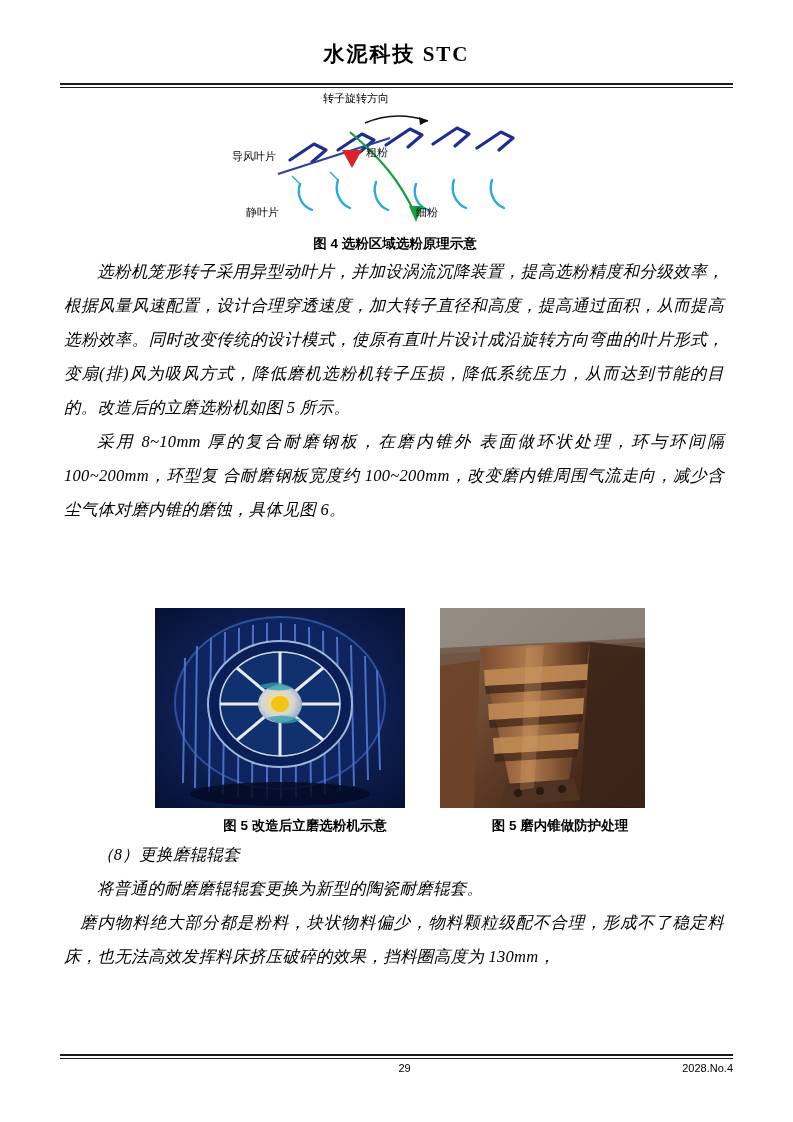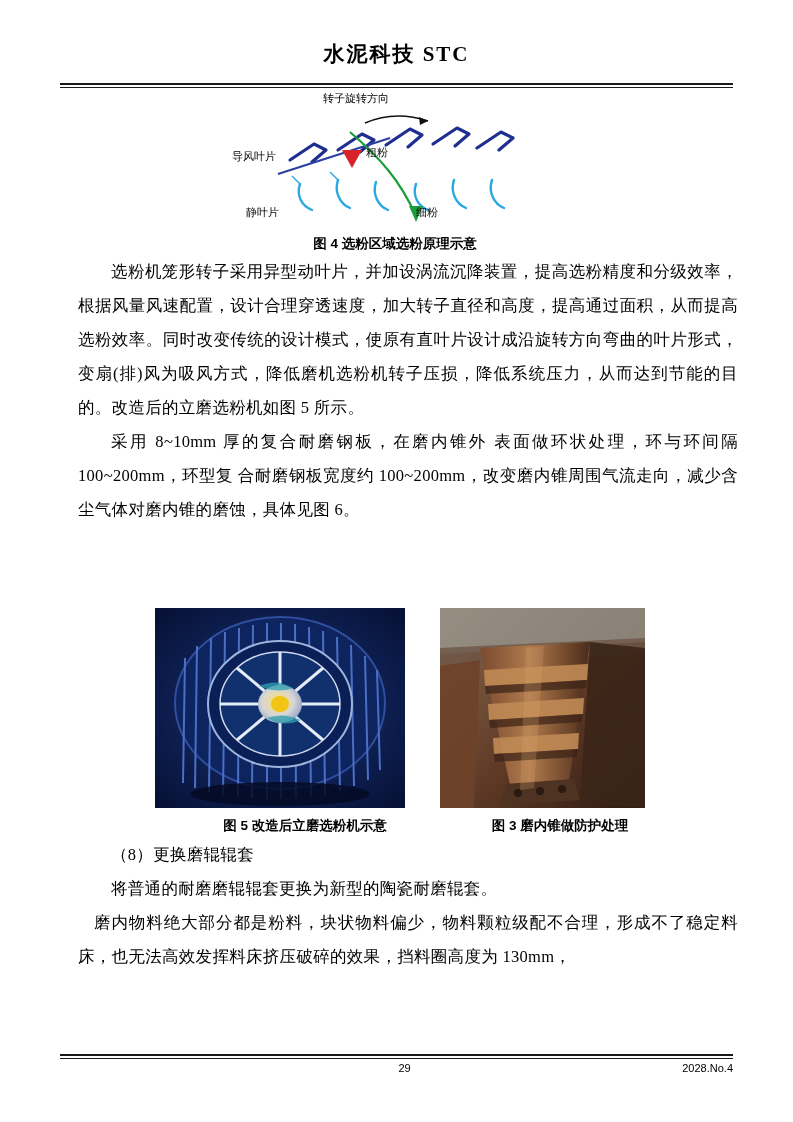--- a/index.html
+++ b/index.html
@@ -85,23 +85,24 @@
   }
   .footer .issue {
     position: absolute;
     right: 0;
     text-align: right;
   }
 
   
   .content {
     position: absolute;
-    left: 78px;
+    left: 64px;
     top: 255px;
     width: 660px;
+    font-style: italic;
   }
   p.para {
     margin: 0 0 0 0;
     font-size: 16.5px;
     line-height: 34px;
     text-align: justify;
     text-justify: inter-ideograph;
     letter-spacing: 0.3px;
   }
   p.indent { text-indent: 33px; }
@@ -337,21 +338,21 @@
 
         <path d="M0 58 L40 52 L34 200 L0 200 Z" fill="#6d4229" opacity="0.9"></path>
 
         <path d="M86 40 L104 38 L94 180 L80 182 Z" fill="#d8a571" opacity="0.25"></path>
       </svg>
     </div>
   </div>
 
   <div class="photo-caps">
     <div class="cap5 fig-caption">图 5  改造后立磨选粉机示意</div>
-    <div class="cap6 fig-caption">图 3  磨内锥做防护处理</div>
+    <div class="cap6 fig-caption">图 5  磨内锥做防护处理</div>
   </div>
 
   <div class="content" style="top:838px;">
     <p class="para indent">（8）更换磨辊辊套</p>
     <p class="para indent">将普通的耐磨磨辊辊套更换为新型的陶瓷耐磨辊套。</p>
     <p class="para indent2">磨内物料绝大部分都是粉料，块状物料偏少，物料颗粒级配不合理，形成不了稳定料床，也无法高效发挥料床挤压破碎的效果，挡料圈高度为 130mm，</p>
   </div>
 
   <div class="footer-rule"></div>
   <div class="footer-rule2"></div>

